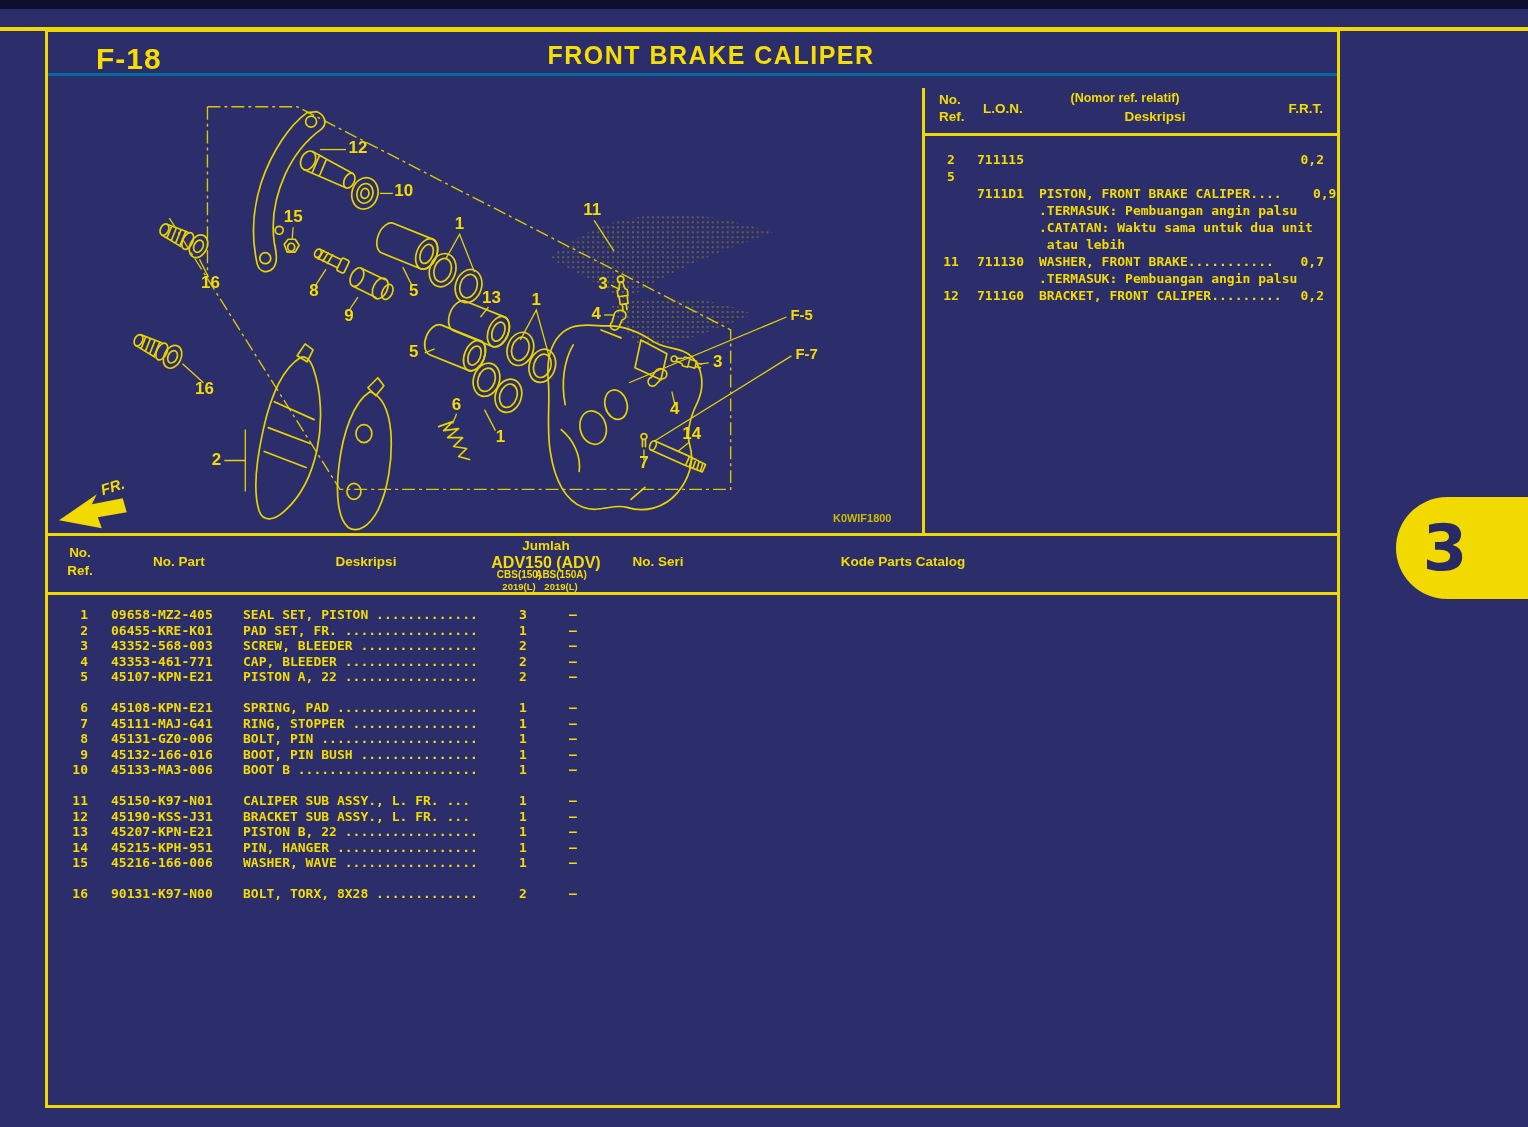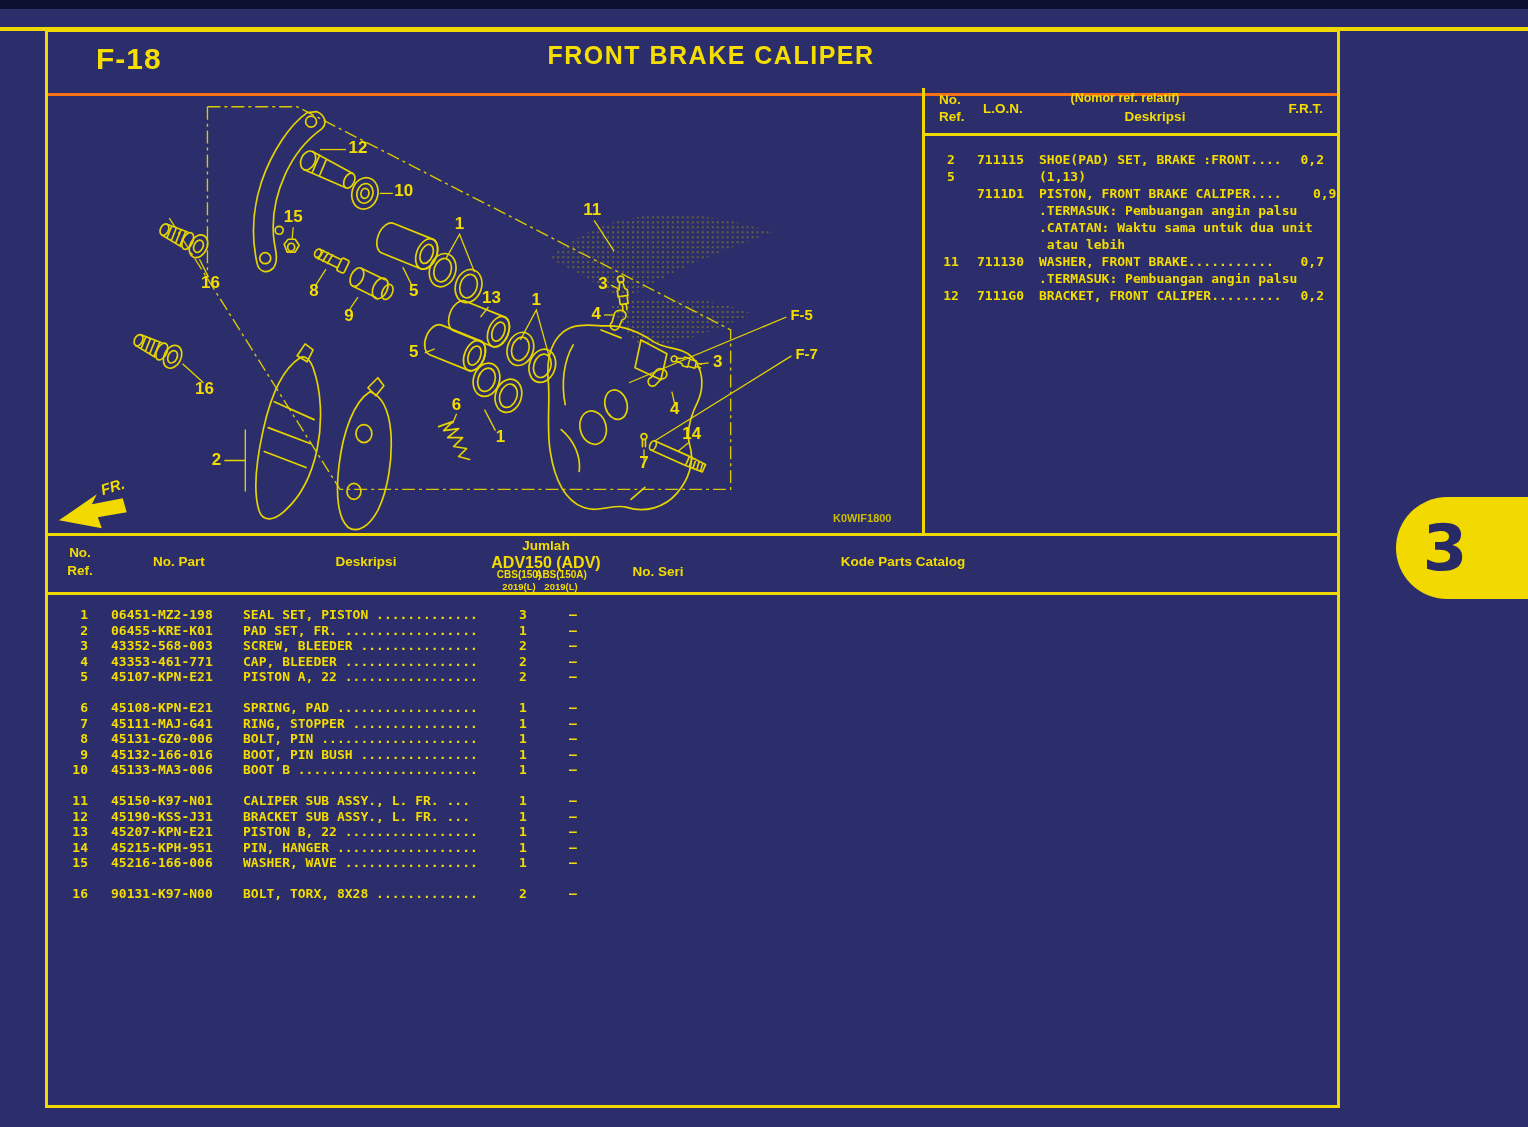--- a/index.html
+++ b/index.html
@@ -8,21 +8,21 @@
     background:#2b2e6a;
     font-family:"Liberation Sans",sans-serif;
   }
   .top-strip{position:absolute;left:0;top:0;width:1528px;height:9px;background:#0d0f30;}
   .top-line{position:absolute;left:0;top:27px;width:1528px;height:4px;background:#efd900;}
   .frame{
     position:absolute;left:45px;top:29px;width:1295px;height:1079px;
     border:3px solid #efd900;box-sizing:border-box;
   }
   
-  .hdr{position:absolute;left:0;top:0;width:100%;height:64px;border-bottom:3px solid #f97316;box-sizing:border-box;}
+  .hdr{position:absolute;left:0;top:0;width:100%;height:44px;border-bottom:3px solid #0369a1;box-sizing:border-box;}
   .pagecode{position:absolute;left:48px;top:10px;font-size:30px;font-weight:bold;color:#f6de00;letter-spacing:1px;}
   .title{position:absolute;left:363px;width:600px;top:9px;text-align:center;font-size:25px;font-weight:bold;color:#f6de00;letter-spacing:1.5px;}
   
   .refpanel{position:absolute;right:0;top:56px;width:415px;height:445px;border-left:3px solid #efd900;box-sizing:border-box;}
   .refhead{position:relative;height:45px;border-bottom:3px solid #efd900;color:#f4dc00;font-weight:bold;font-size:13.5px;}
   .refhead span{position:absolute;}
   .rh-no{left:14px;top:4px;}
   .rh-ref2{left:14px;top:21px;}
   .rh-lon{left:58px;top:13px;}
   .rh-nomor{left:100px;top:3px;width:200px;text-align:center;font-size:12.5px;}
@@ -49,21 +49,21 @@
   .ph-no{left:12px;top:9px;width:40px;font-size:13.5px;}
   .ph-ref{left:12px;top:27px;width:40px;font-size:13.5px;}
   .ph-part{left:71px;top:18px;width:120px;font-size:13.5px;}
   .ph-desc{left:258px;top:18px;width:120px;font-size:13.5px;}
   .ph-jumlah{left:438px;top:2px;width:120px;font-size:13.5px;}
   .ph-model{left:438px;top:18px;width:120px;font-size:16px;}
   .ph-sub1{left:431px;top:33px;width:80px;font-size:10px;}
   .ph-sub2{left:473px;top:33px;width:80px;font-size:10px;}
   .ph-yr1{left:431px;top:45px;width:80px;font-size:9.5px;}
   .ph-yr2{left:473px;top:45px;width:80px;font-size:9.5px;}
-  .ph-seri{left:550px;top:28px;width:120px;font-size:13.5px;}
+  .ph-seri{left:550px;top:18px;width:120px;font-size:13.5px;}
   .ph-kode{left:775px;top:18px;width:160px;font-size:13.5px;}
   
   .prows{position:absolute;left:0;top:565px;width:100%;padding-top:10px;}
   .pgroup{margin-bottom:15px;}
   .prow{display:flex;font-family:"DejaVu Sans Mono",monospace;font-weight:bold;font-size:13px;line-height:15.6px;color:#f4dc00;}
   .pc-ref{width:40px;text-align:right;flex:none;}
   .pc-part{margin-left:23px;width:132px;flex:none;}
   .pc-desc{width:240px;flex:none;}
   .pc-q1{width:80px;text-align:center;flex:none;}
   .pc-q2{width:20px;text-align:center;flex:none;}
@@ -269,22 +269,20 @@
       <span class="rh-lon">L.O.N.</span>
       <span class="rh-nomor">(Nomor ref. relatif)</span>
       <span class="rh-desk">Deskripsi</span>
       <span class="rh-frt">F.R.T.</span>
     </div>
     <div class="refrows">
         <div class="refrow">
           <span class="rr-ref">2
 5</span>
           <span class="rr-lon">711115</span>
-          <span class="rr-desc">SHOE(PAD) SET, BRAKE :FRONT....
-(1,13)</span>
           <span class="rr-frt">0,2</span>
         </div>
         <div class="refrow">
           <span class="rr-ref"></span>
           <span class="rr-lon">7111D1</span>
           <span class="rr-desc">PISTON, FRONT BRAKE CALIPER....
 .TERMASUK: Pembuangan angin palsu
 .CATATAN: Waktu sama untuk dua unit
  atau lebih</span>
           <span class="rr-frt">0,9</span>
@@ -317,21 +315,21 @@
     <span class="ph-yr1">2019(L)</span>
     <span class="ph-yr2">2019(L)</span>
     <span class="ph-seri">No. Seri</span>
     <span class="ph-kode">Kode Parts Catalog</span>
   </div>
 
   <div class="prows">
       <div class="pgroup">
         <div class="prow">
           <span class="pc-ref">1</span>
-          <span class="pc-part">06451-MZ2-198</span>
+          <span class="pc-part">09658-MZ2-405</span>
           <span class="pc-desc">SEAL SET, PISTON .............</span>
           <span class="pc-q1">3</span>
           <span class="pc-q2">–</span>
         </div>
         <div class="prow">
           <span class="pc-ref">2</span>
           <span class="pc-part">06455-KRE-K01</span>
           <span class="pc-desc">PAD SET, FR. .................</span>
           <span class="pc-q1">1</span>
           <span class="pc-q2">–</span>

